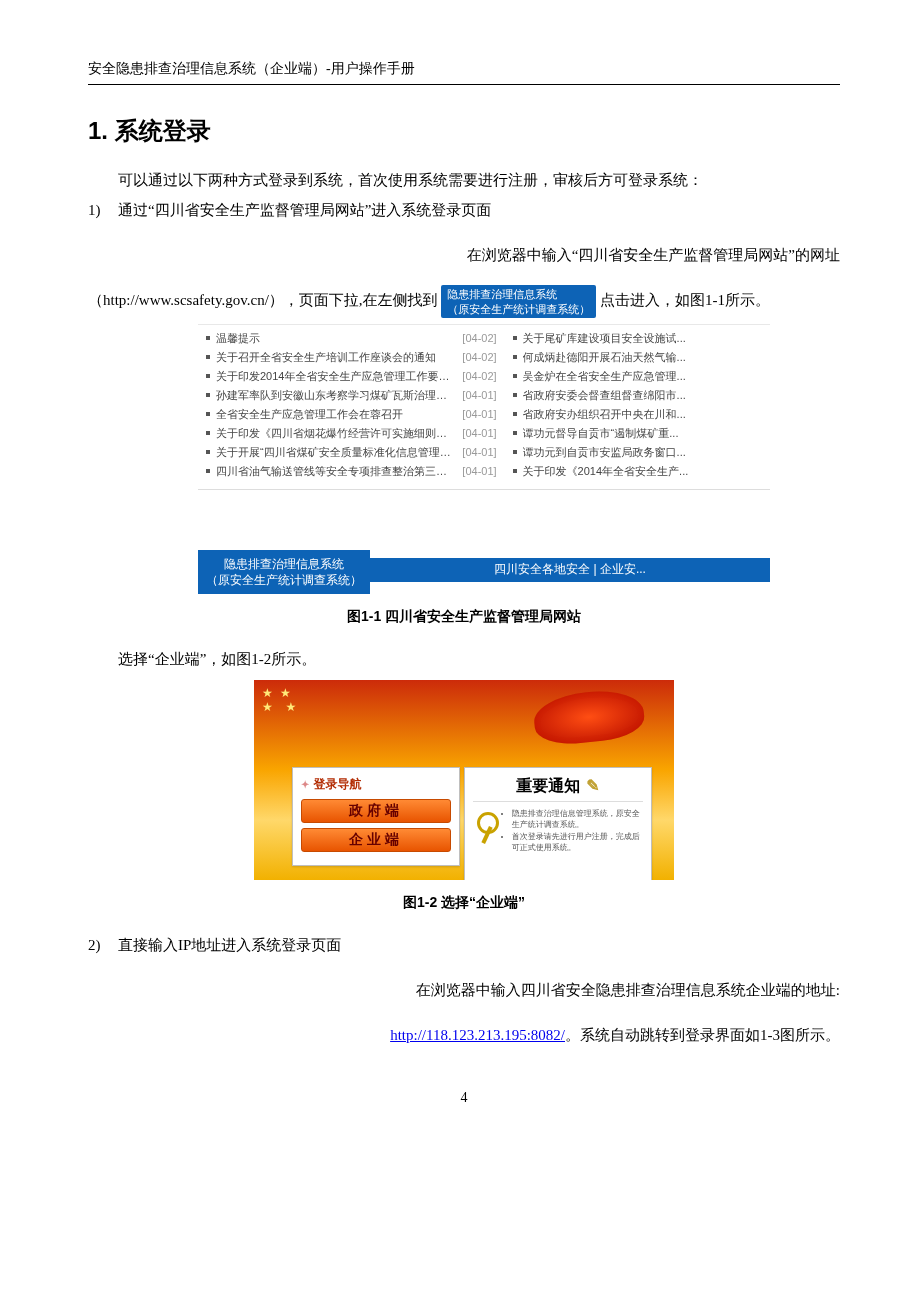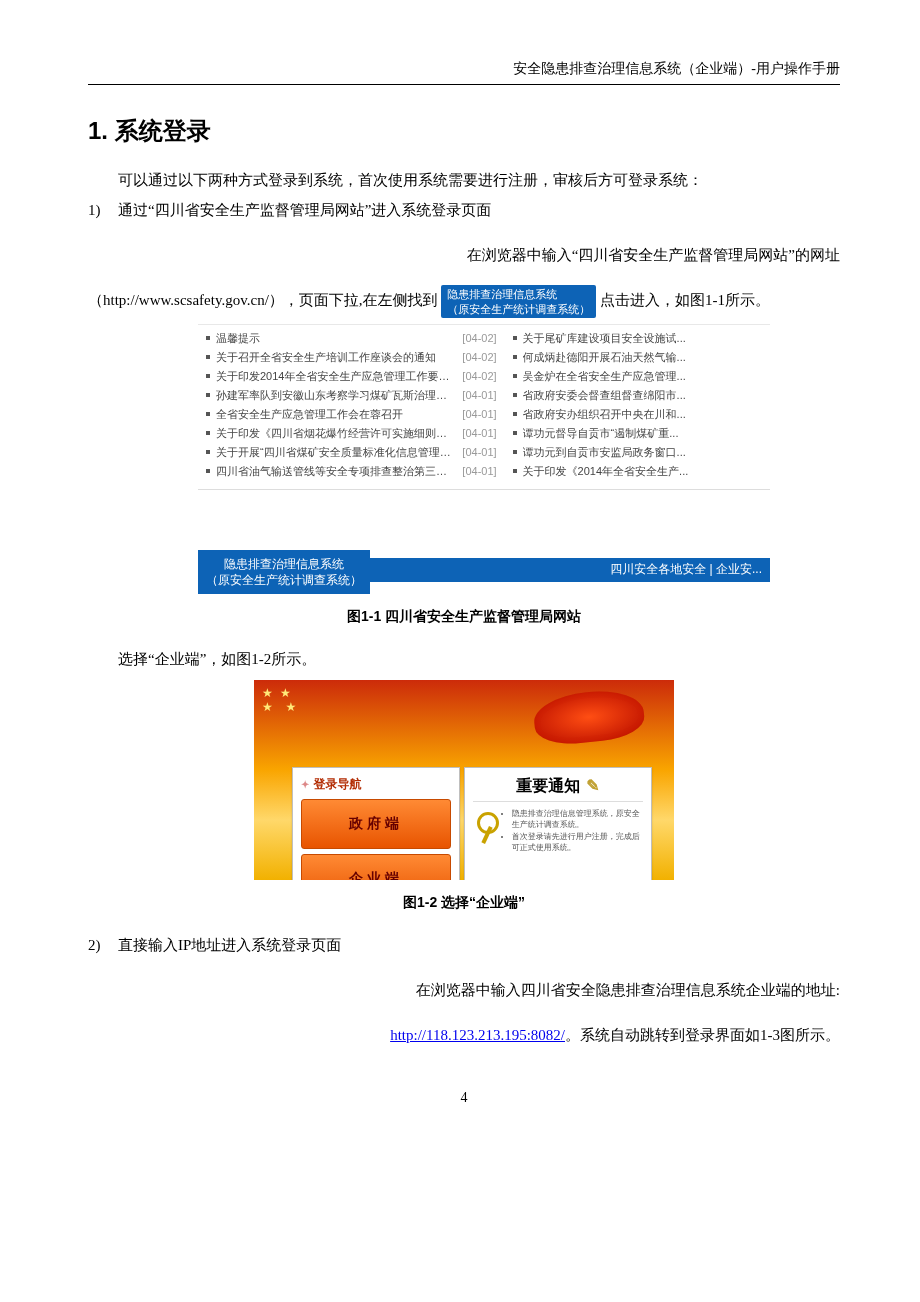--- a/index.html
+++ b/index.html
@@ -9,21 +9,20 @@
     padding: 0;
     width: 920px;
     color: #000;
     font-size: 15px;
   }
   .page {
     padding: 60px 80px 40px 88px;
     box-sizing: border-box;
   }
   .header-line {
-    text-align: right;
     font-size: 14px;
     margin-bottom: 6px;
   }
   .header-rule {
     border: none;
     border-top: 1px solid #000;
     margin: 0 0 30px 0;
   }
   h1.section-title {
     font-family: "SimHei", "黑体", sans-serif;
@@ -88,21 +87,21 @@
     line-height:1.35;
     font-family:"Microsoft YaHei",sans-serif;
   }
   .topbar {
     flex:1;
     background:#0d63b6;
     height:24px;
     margin-top:8px;
     color:#fff;
     display:flex;
-    justify-content:flex-end;
+    justify-content:center;
     align-items:center;
     padding:0 8px;
     font-size:12px;
   }
 
   
   .screenshot2 {
     margin: 6px auto 0 auto;
     width: 420px;
     height: 200px;
@@ -128,21 +127,21 @@
   }
   .panel.nav { left:38px; width:150px; }
   .panel.notice { left:210px; width:170px; height:98px;}
   .nav-title { font-size:12px; color:#b22a00; font-weight:bold; margin-bottom:6px;}
   .nav-title .dots { color:#d88; font-size:10px; margin-right:4px;}
   .nav-btn {
     background: linear-gradient(#ff8a34,#e85400);
     border:1px solid #c74a00;
     color:#600; 
     text-align:center;
-    padding:15px 0;
+    padding:2px 0;
     border-radius:3px;
     margin:5px 0;
     font-size:14px;
     font-weight:bold;
     font-family:"KaiTi","楷体",serif;
     letter-spacing:4px;
   }
   .notice-title { font-size:16px; font-weight:bold; text-align:center; border-bottom:1px solid #ddd; padding-bottom:4px; margin-bottom:6px;}
   .notice-title .deco { color:#c0a030; margin-left:6px;}
   .notice-body { display:flex; }

